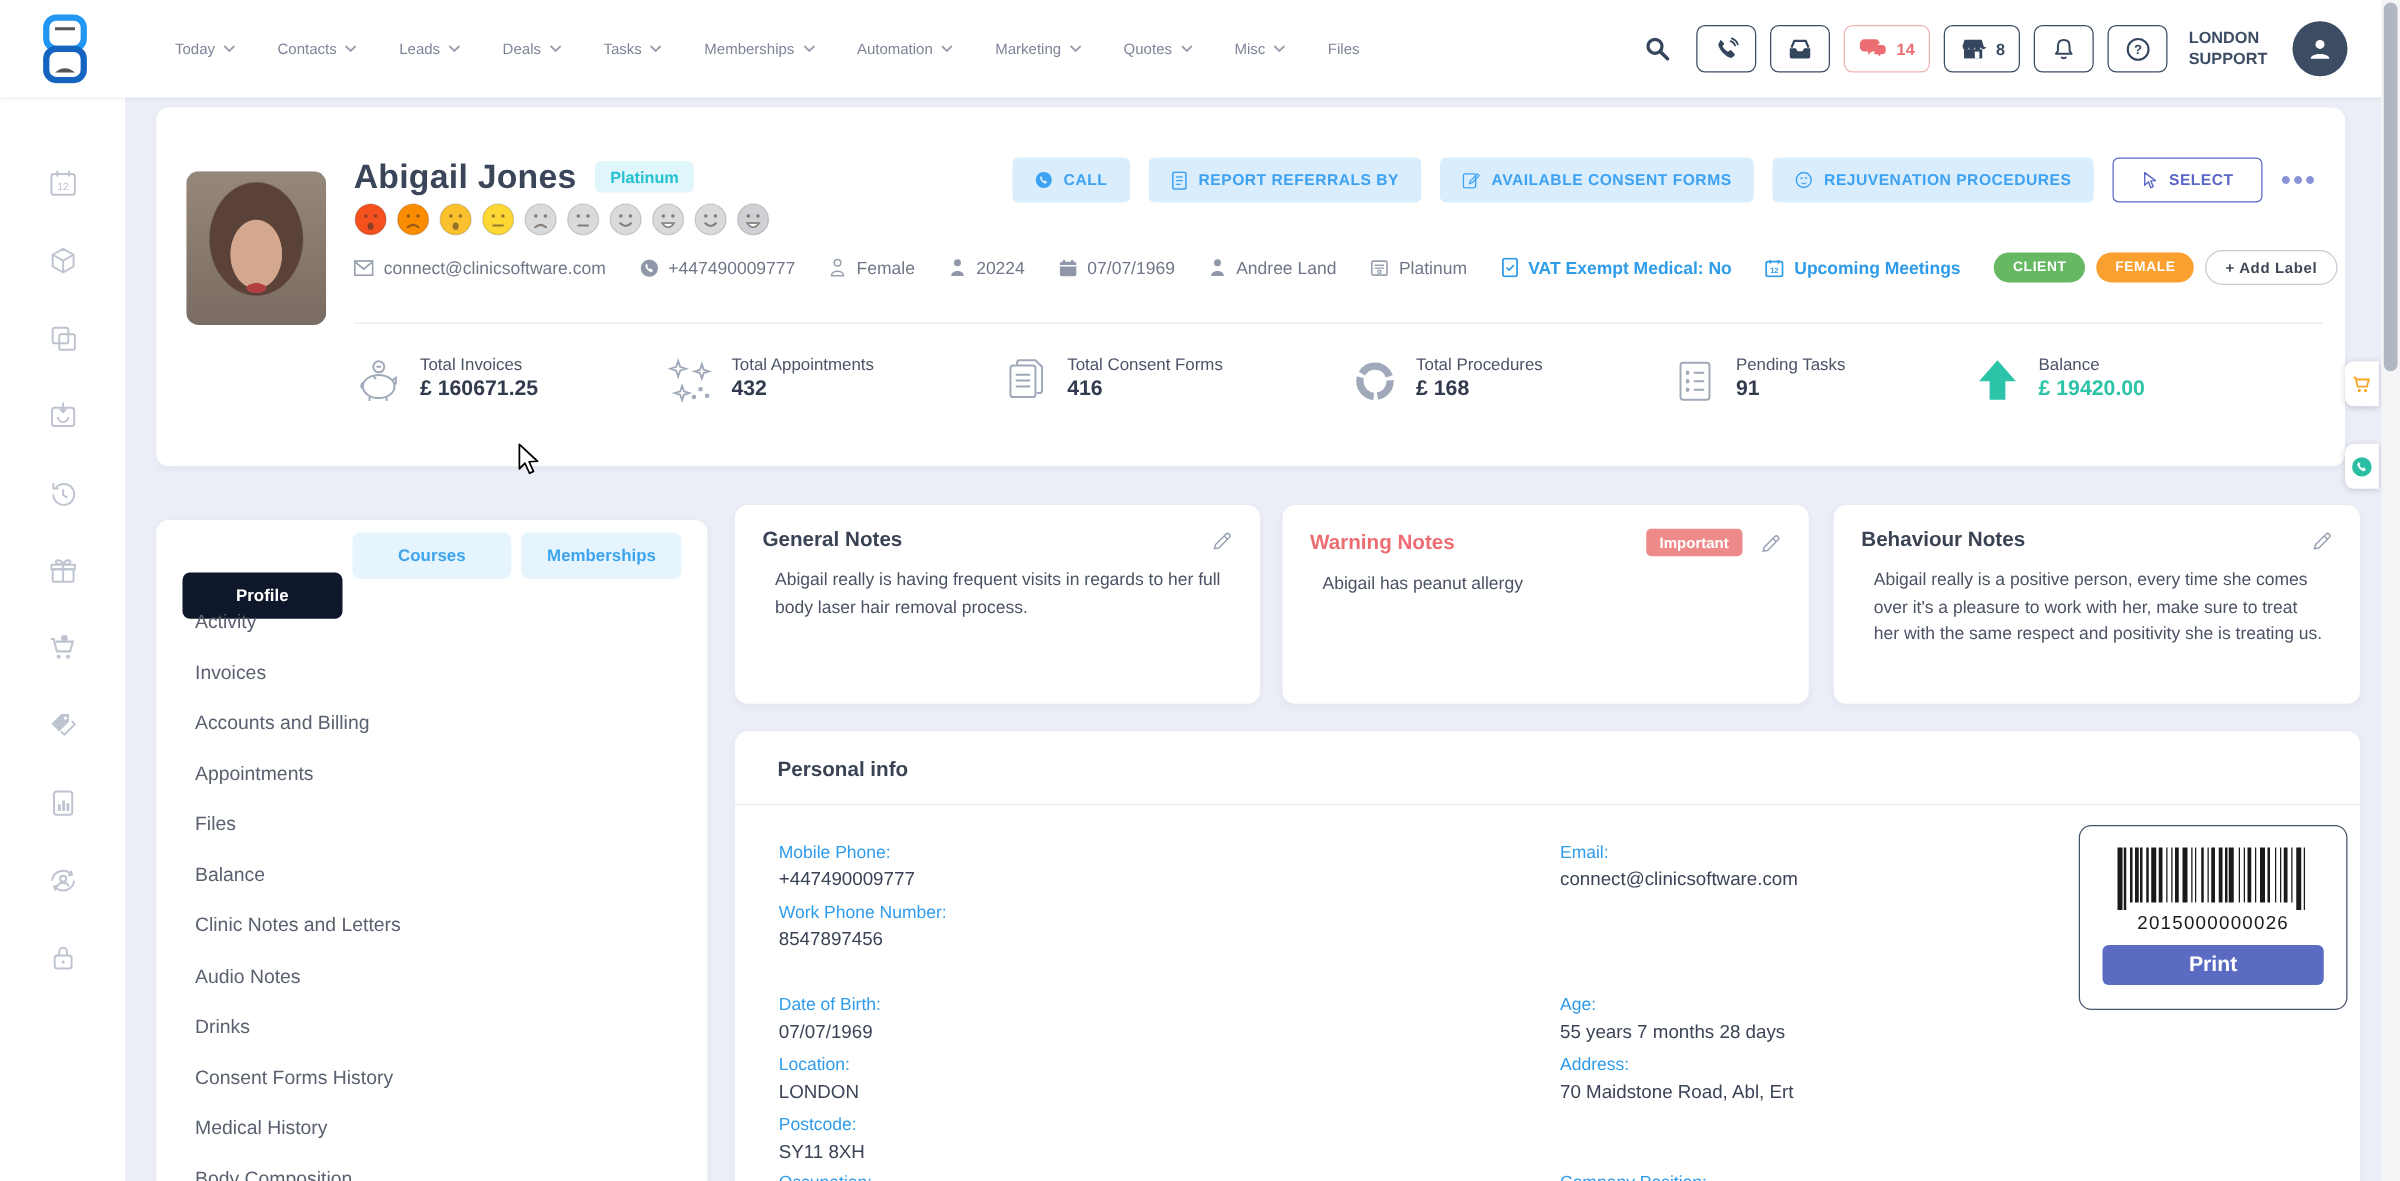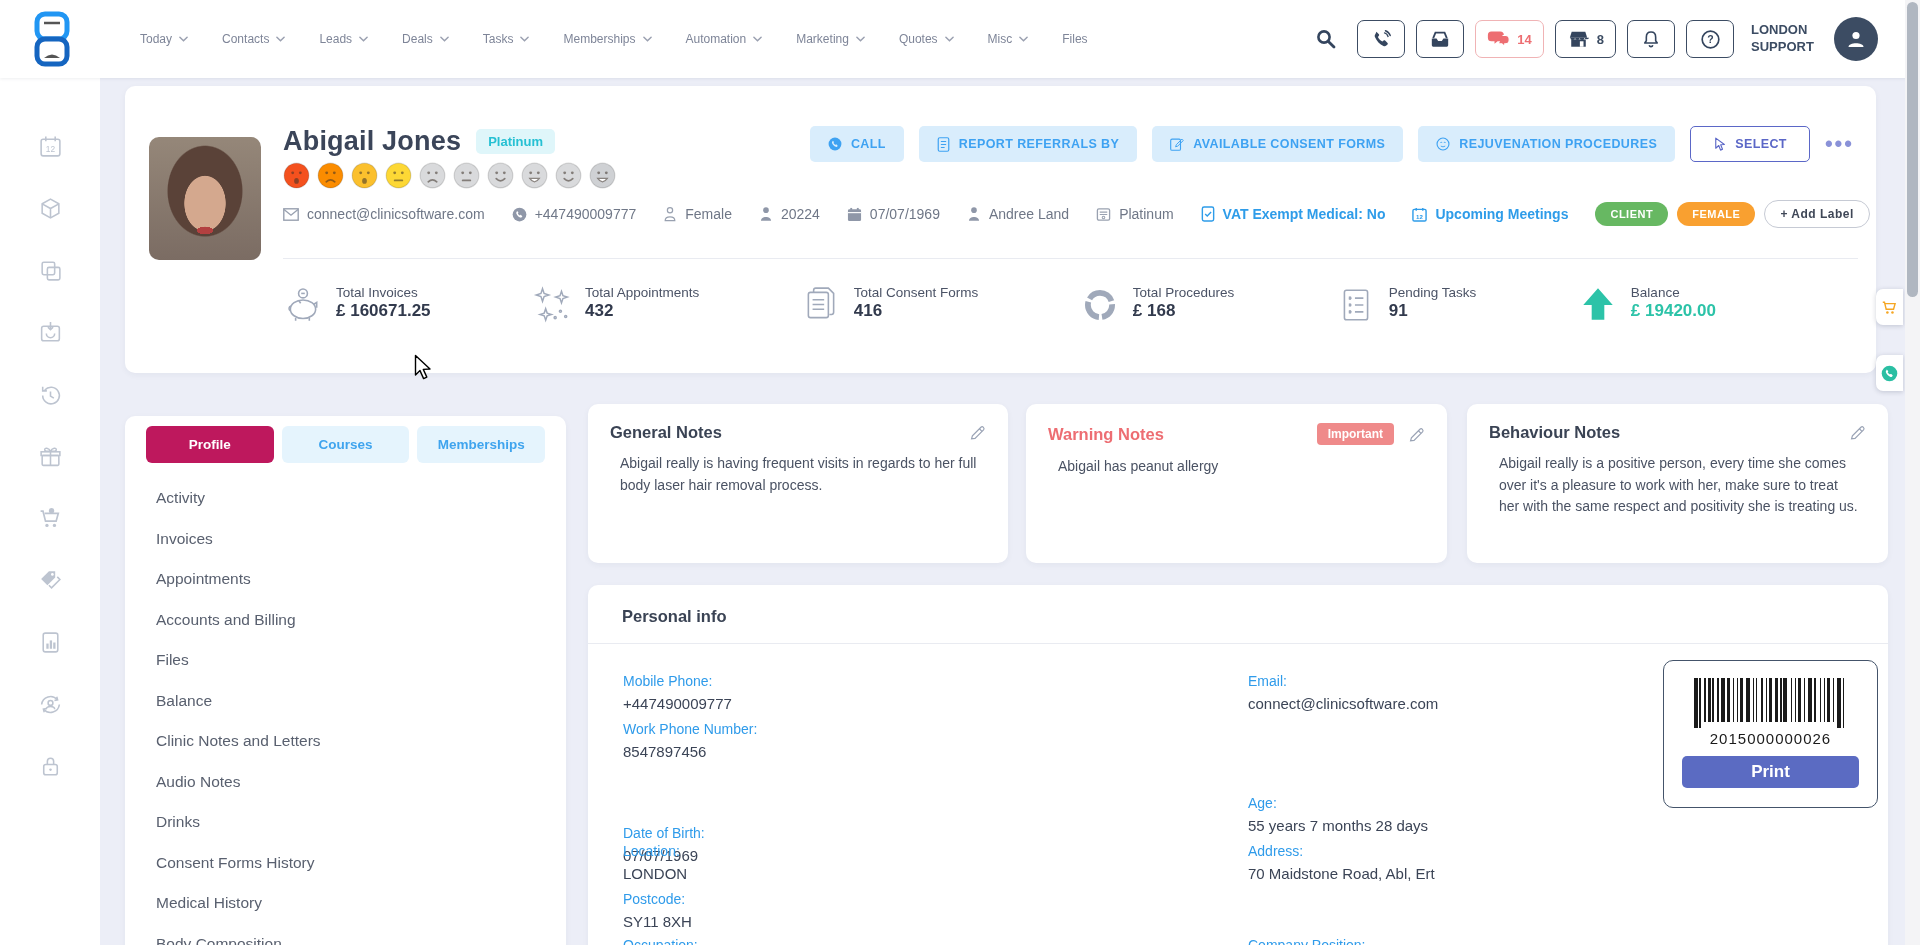--- a/index.html
+++ b/index.html
@@ -67,21 +67,21 @@
              background:#d9edfc; color:#3ea2f2; font-size:12.5px; font-weight:bold; letter-spacing:.4px;
              border:none; cursor:pointer; white-space:nowrap; font-family:inherit; }
   .act-btn.outline { background:#fff; border:1.5px solid #5b67c7; color:#5b67c7; padding:0 22px; }
   .more-dots { color:#8a92d8; font-size:22px; font-weight:bold; letter-spacing:2px; cursor:pointer; line-height:0; }
 
   
   .left-panel { left:125px; top:416px; width:441px; height:620px; }
   .tabs { position:absolute; left:21px; right:21px; top:10px; display:flex; gap:8px; }
   .tab { flex:1; height:37px; display:flex; align-items:center; justify-content:center; border-radius:6px;
          font-size:13.5px; font-weight:bold; background:#e5f4fd; color:#3fa4ee; cursor:pointer; }
-  .tab.active { background:#be185d; color:#fff; }
+  .tab.active { background:#0f172a; color:#fff;margin-top:32px; }
   .panel-menu { position:absolute; left:31px; right:16px; top:62px; }
   .menu-item { height:40.5px; display:flex; align-items:center; font-size:15.5px; color:#59606f; cursor:pointer; }
 
   
   .note-card { top:404px; height:159px; padding:19px 22px; }
   .note-general { left:588px; width:420px; }
   .note-warning { left:1026px; width:421px; }
   .note-behaviour { left:1467px; width:421px; }
   .note-head { display:flex; align-items:center; }
   .note-title { font-size:16.5px; font-weight:bold; color:#3a4354; }
@@ -608,22 +608,22 @@
 
 <section class="card left-panel">
   <div class="tabs">
     <div class="tab active">Profile</div>
     <div class="tab">Courses</div>
     <div class="tab">Memberships</div>
   </div>
   <nav class="panel-menu">
     <div class="menu-item">Activity</div>
     <div class="menu-item">Invoices</div>
+    <div class="menu-item">Accounts and Billing</div>
     <div class="menu-item">Appointments</div>
-    <div class="menu-item">Accounts and Billing</div>
     <div class="menu-item">Files</div>
     <div class="menu-item">Balance</div>
     <div class="menu-item">Clinic Notes and Letters</div>
     <div class="menu-item">Audio Notes</div>
     <div class="menu-item">Drinks</div>
     <div class="menu-item">Consent Forms History</div>
     <div class="menu-item">Medical History</div>
     <div class="menu-item">Body Composition</div>
   </nav>
 </section>
@@ -674,21 +674,21 @@
     <div class="f-value">+447490009777</div>
   </div>
   <div class="field" style="left:660px; top:88px;">
     <div class="f-label">Email:</div>
     <div class="f-value">connect@clinicsoftware.com</div>
   </div>
   <div class="field" style="left:35px; top:136px;">
     <div class="f-label">Work Phone Number:</div>
     <div class="f-value">8547897456</div>
   </div>
-  <div class="field" style="left:35px; top:210px;margin-top:30px;">
+  <div class="field" style="left:35px; top:210px;">
     <div class="f-label">Date of Birth:</div>
     <div class="f-value">07/07/1969</div>
   </div>
   <div class="field" style="left:660px; top:210px;">
     <div class="f-label">Age:</div>
     <div class="f-value">55 years 7 months 28 days</div>
   </div>
   <div class="field" style="left:35px; top:258px;">
     <div class="f-label">Location:</div>
     <div class="f-value">LONDON</div>

